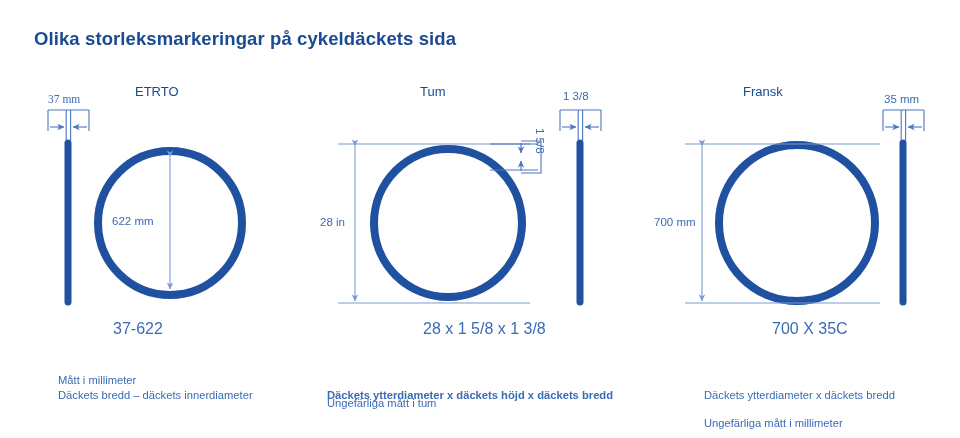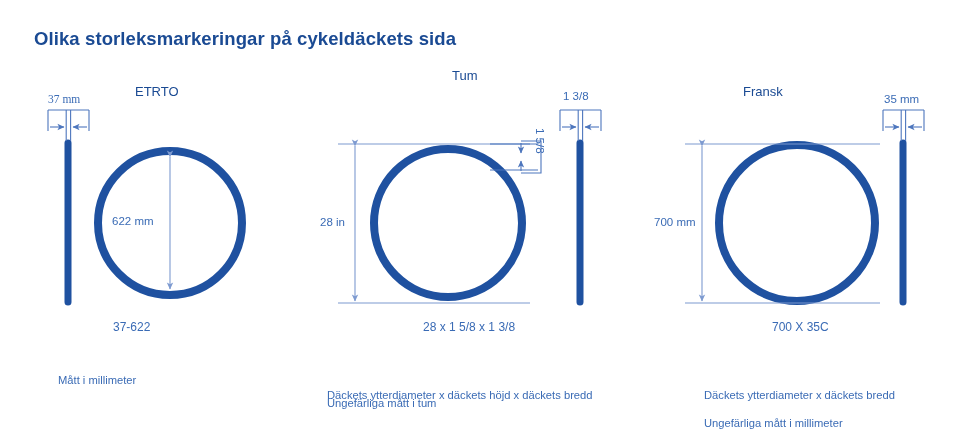--- a/index.html
+++ b/index.html
@@ -34,21 +34,21 @@
   }
   .panel-heading {
     position: absolute;
     font-size: 13px;
     font-weight: normal;
     color: #1a4a93;
     white-space: nowrap;
   }
   .code-label {
     position: absolute;
-    font-size: 12px;
+    font-size: 16px;
     color: #3a6bb5;
     white-space: nowrap;
   }
   .caption {
     position: absolute;
     font-size: 11.2px;
     line-height: 15px;
     color: #3a6bb5;
     white-space: nowrap;
   }
@@ -92,41 +92,42 @@
   .arrowfill2 { fill: #7d9ad0; }
 </style>
 </head>
 <body>
 
 <div id="page">
 
   <div class="title">Olika storleksmarkeringar på cykeldäckets sida</div>
 
   <div class="panel-heading" style="left:135px; top:84px;">ETRTO</div>
-  <div class="panel-heading" style="left:420px; top:68px;margin-left:32px;">Tum</div>
+  <div class="panel-heading" style="left:420px; top:84px;">Tum</div>
   <div class="panel-heading" style="left:743px; top:84px;">Fransk</div>
 
   <div class="dim-text" style="left:48px; top:93px;font-family:Liberation Serif, serif;">37 mm</div>
   <div class="dim-text" style="left:112px; top:215px;">622 mm</div>
 
   <div class="dim-text" style="left:320px; top:216px;">28 in</div>
   <div class="dim-text vert" style="left:546px; top:128px;">1 5/8</div>
   <div class="dim-text" style="left:563px; top:90px;">1 3/8</div>
 
   <div class="dim-text" style="left:654px; top:216px;">700 mm</div>
   <div class="dim-text" style="left:884px; top:93px;">35 mm</div>
 
   <div class="code-label" style="left:113px; top:320px;">37-622</div>
   <div class="code-label" style="left:423px; top:320px;">28 x 1 5/8  x 1 3/8</div>
   <div class="code-label" style="left:772px; top:320px;">700 X 35C</div>
 
   <div class="caption" style="left:58px; top:373px;">Mått i millimeter</div>
+  <div class="caption" style="left:58px; top:388px;">Däckets bredd – däckets innerdiameter</div>
 
   <div class="caption" style="left:327px; top:373px;margin-top:23px;">Ungefärliga mått i tum</div>
-  <div class="caption" style="left:327px; top:388px;">Däckets ytterdiameter x däckets höjd x däckets bredd</div>
+  <div class="caption" style="left:327px; top:388px;font-weight:bold;">Däckets ytterdiameter x däckets höjd x däckets bredd</div>
 
   <div class="caption" style="left:704px; top:373px;margin-top:43px;">Ungefärliga mått i millimeter</div>
   <div class="caption" style="left:704px; top:388px;">Däckets ytterdiameter x däckets bredd</div>
 
   <svg class="layer" viewBox="0 0 960 438">
     <defs>
       <marker id="ah-dark" markerWidth="7" markerHeight="7" refX="6" refY="3.5" orient="auto" markerUnits="strokeWidth">
         <path d="M0,0.6 L6.4,3.5 L0,6.4 L1.6,3.5 Z" class="arrowfill"></path>
       </marker>
       <marker id="ah-light" markerWidth="7" markerHeight="7" refX="6" refY="3.5" orient="auto" markerUnits="strokeWidth">

